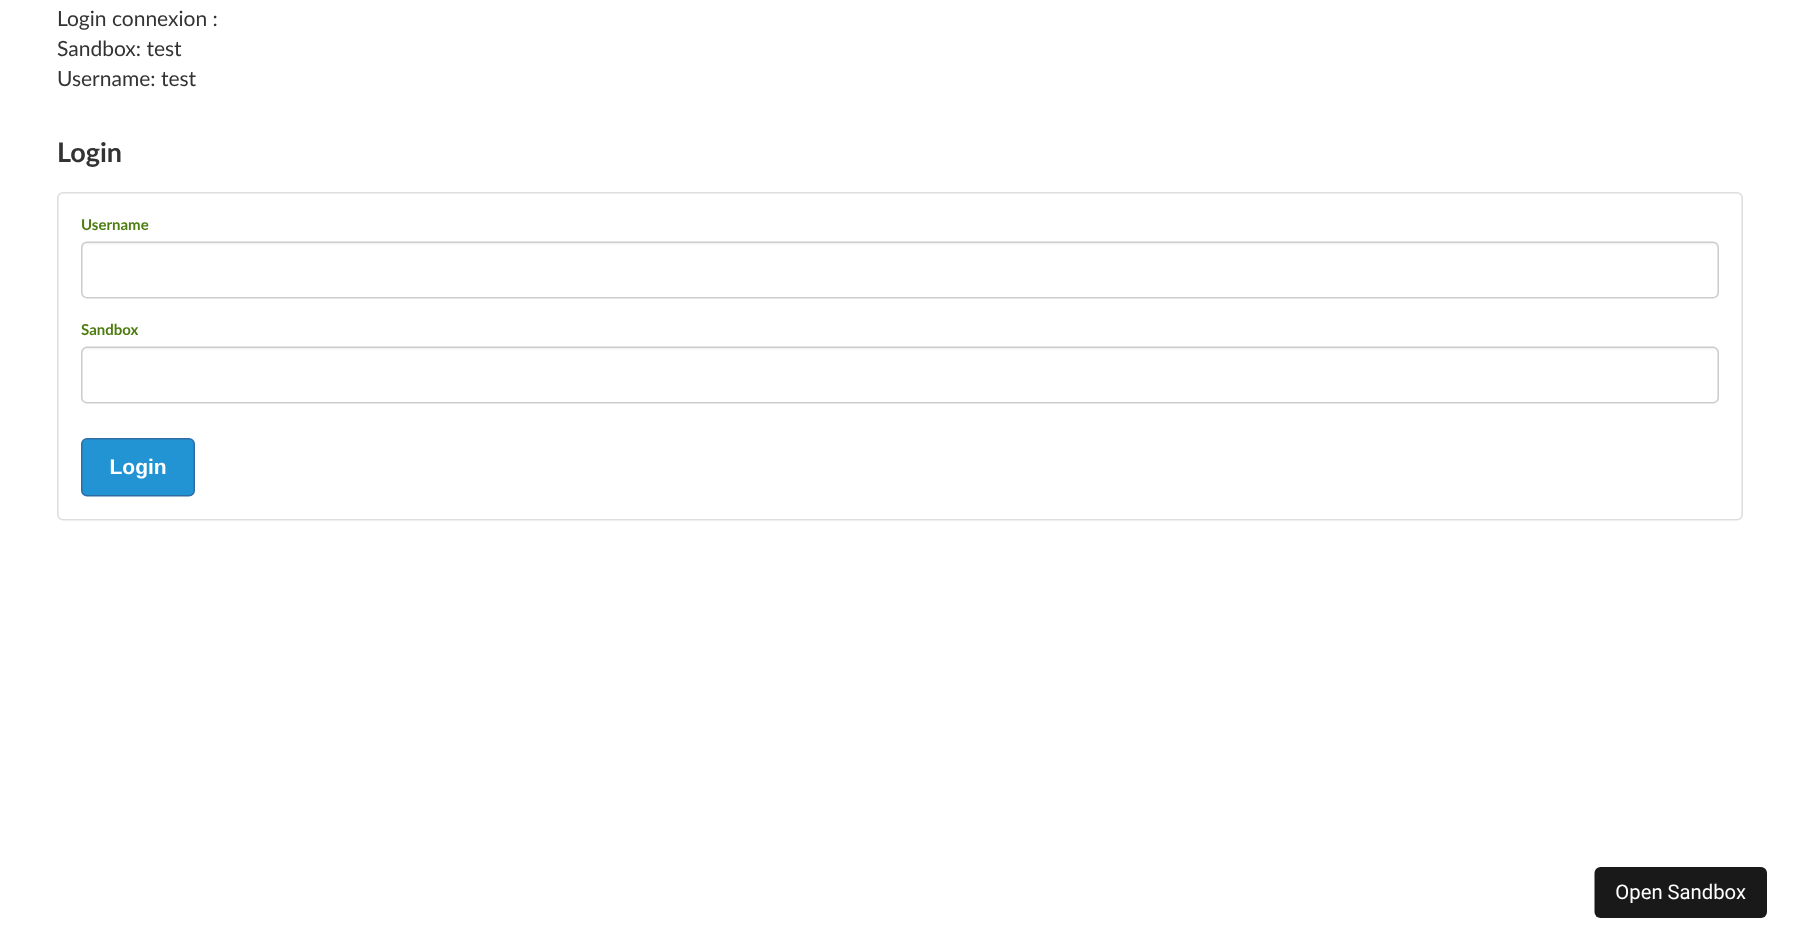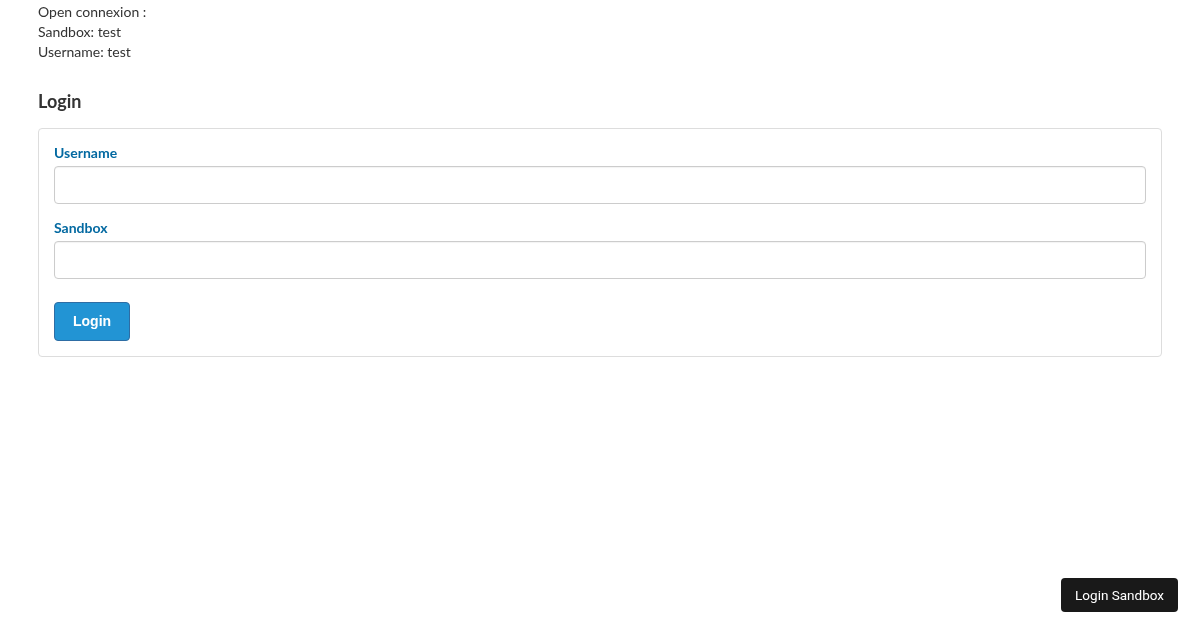--- a/index.html
+++ b/index.html
@@ -39,22 +39,22 @@
       border-radius: 4px;
       padding: 15px;
       background: #fff;
     }
     .form-group {
       margin-bottom: 15px;
     }
     .form-group label {
       display: block;
       font-weight: 700;
-      font-size: 14px;
-      color: #0369a1;
+      font-size: 10px;
+      color: #4d7c0f;
       margin-bottom: 5px;
     }
     .form-control {
       display: block;
       width: 100%;
       height: 38px;
       padding: 8px 12px;
       font-size: 14px;
       line-height: 1.4;
       color: #555;
@@ -87,21 +87,21 @@
       border-radius: 4px;
       cursor: pointer;
       font-family: -apple-system, BlinkMacSystemFont, "Segoe UI", Roboto, sans-serif;
     }
   </style>
 </head>
 <body>
 
 <div class="container">
   <div class="info-block">
-    <span class="info-line">Open connexion :</span>
+    <span class="info-line">Login connexion :</span>
     <span class="info-line">
       <span>Sandbox:</span>
       <span>test</span>
     </span>
     <span class="info-line">
       <span>Username:</span>
       <span>test</span>
     </span>
   </div>
 
@@ -113,13 +113,13 @@
       <input type="text" class="form-control" value="" style="">
     </div>
     <div class="form-group">
       <label>Sandbox</label>
       <input type="password" class="form-control" value="" style="">
     </div>
     <button class="btn-primary">Login</button>
   </div>
 </div>
 
-<div class="open-sandbox">Login Sandbox</div>
+<div class="open-sandbox">Open Sandbox</div>
 
 </body></html>

